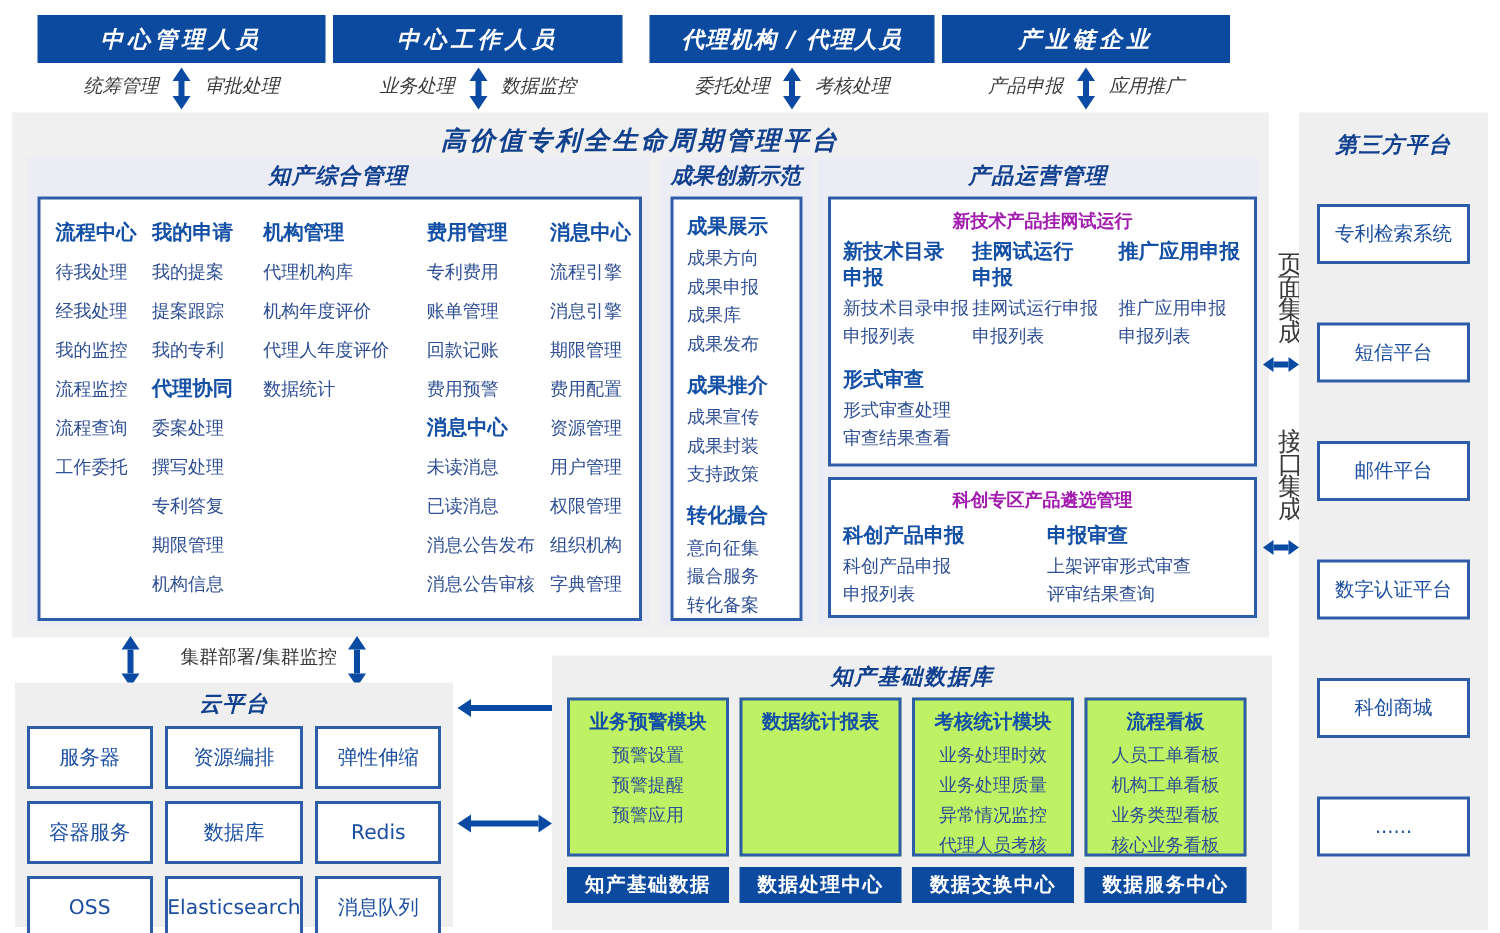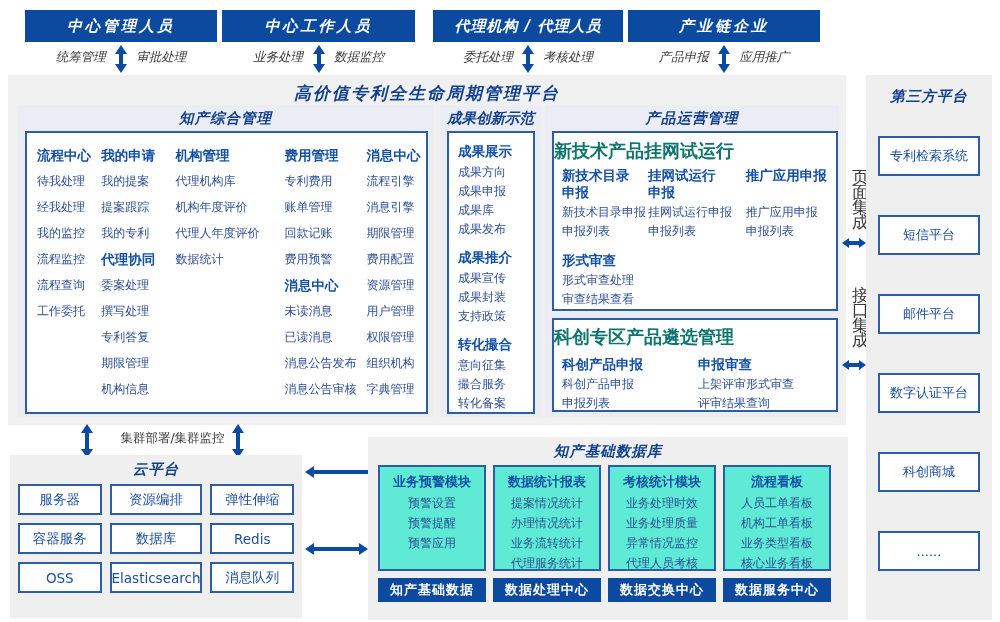--- a/index.html
+++ b/index.html
@@ -49,21 +49,21 @@
   .sec2 { left:432px; width:101px; }
   .ach-box { left:7px; top:26px; width:88px; height:283px; padding:6px 0 0 9px; }
   .ach-box .gh { line-height:24px; }
   .ach-box .mi { line-height:19px; }
   .ach-box .grp { margin-bottom:6px; }
 
   
   .sec3 { left:537px; width:294px; }
   .ops-box1 { left:7px; top:26px; width:286px; height:180px; }
   .ops-box2 { left:7px; top:213px; width:286px; height:94px; }
-  .ops-title { text-align:left; font-size:18px; font-weight:bold; color:#0f766e; padding-top:6px; }
+  .ops-title { text-align:center; font-size:12px; font-weight:bold; color:#a21caf; padding-top:6px; }
   .ops-cols { display:flex; padding:4px 8px 0; }
   .ops-cols .gh { line-height:17px; }
   .ops-cols .ghwrap { height:36px; }
   .ops-box1 .mi, .ops-box2 .mi { line-height:19px; }
   .ops-bottom { display:flex; justify-content:space-between; padding:8px 8px 0; }
   .ops-bottom .gh { line-height:22px; }
   .cat-items { display:flex; flex-wrap:wrap; column-gap:10px; width:180px; }
   .ops-box2 .ops-cols { padding-top:4px; }
   .ops-box2 .gh { line-height:22px; }
 
@@ -77,29 +77,29 @@
                  color:#11408f; letter-spacing:1px; }
   .tp-panel .panel-title { padding-top:12px; }
   .tp-list { margin-top:30px; }
   .tp-box { width:102px; height:40px; margin:0 auto 39px; background:#fff; border:2px solid #2d5ca9;
             display:flex; align-items:center; justify-content:center; font-size:13px; color:#1c4fa0; }
 
   
   .cloud-panel { position:absolute; left:10px; top:455px; width:292px; height:163px; background:#efeff0; }
   .cloud-panel .panel-title { padding-top:5px; }
   .cloud-grid { display:grid; grid-template-columns:repeat(3,1fr); gap:8px; padding:5px 8px 0; }
-  .cloud-box { height:31px; background:#fff; border:2px solid #2d5ca9; display:flex; align-items:center;
+  .cloud-box { height:42px; background:#fff; border:2px solid #2d5ca9; display:flex; align-items:center;
                justify-content:center; font-size:13.5px; color:#1c4fa0; }
 
   
   .db-panel { position:absolute; left:368px; top:437px; width:480px; height:183px; background:#efeff0; }
   .db-panel .panel-title { padding-top:5px; }
   .db-cols { display:flex; gap:7px; padding:4px 10px 0; }
   .db-col { width:108px; }
-  .db-box { background:#5eead4; border:2px solid #2d5ca9; height:106px; padding-top:3px; text-align:center; }
+  .db-box { background:#bef264; border:2px solid #2d5ca9; height:106px; padding-top:3px; text-align:center; }
   .db-box .gh { line-height:23px; font-size:13px; }
   .db-box .mi { line-height:20px; }
   .db-bar { margin-top:7px; height:24px; background:#0b4a9f; color:#fff; font-weight:bold; font-size:13px;
             display:flex; align-items:center; justify-content:center; letter-spacing:1px; }
 
   .cluster-label { position:absolute; left:100px; top:430px; width:145px; text-align:center;
                    font-size:12.5px; color:#3a3a3a; }
 </style>
 </head>
 <body>
@@ -375,26 +375,20 @@
               <div class="mi">预警设置</div>
               <div class="mi">预警提醒</div>
               <div class="mi">预警应用</div>
             </div>
         </div>
         <div class="db-bar">知产基础数据</div>
       </div>
       <div class="db-col">
         <div class="db-box">
           <div class="gh">数据统计报表</div>
-          <div>
-              <div class="mi">提案情况统计</div>
-              <div class="mi">办理情况统计</div>
-              <div class="mi">业务流转统计</div>
-              <div class="mi">代理服务统计</div>
-            </div>
         </div>
         <div class="db-bar">数据处理中心</div>
       </div>
       <div class="db-col">
         <div class="db-box">
           <div class="gh">考核统计模块</div>
           <div>
               <div class="mi">业务处理时效</div>
               <div class="mi">业务处理质量</div>
               <div class="mi">异常情况监控</div>

